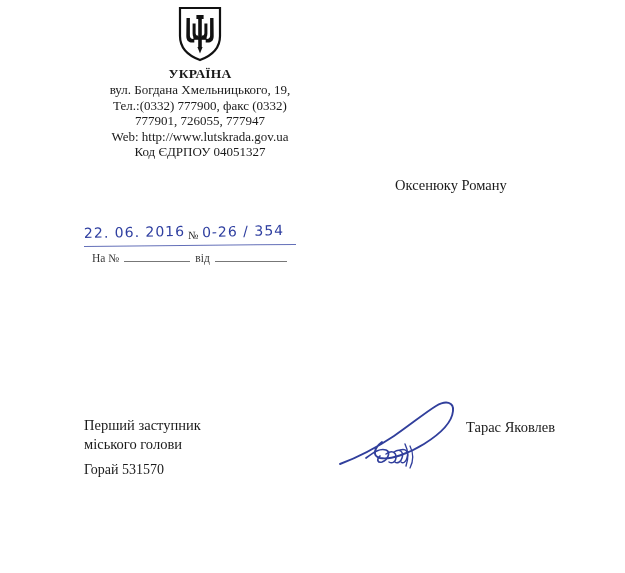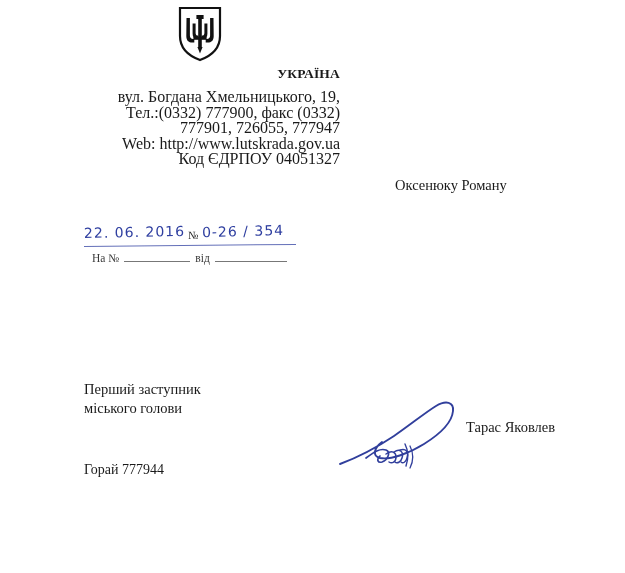--- a/index.html
+++ b/index.html
@@ -21,42 +21,42 @@
     inset: 0;
     background: #ffffff;
   }
 
   
   .letterhead {
     position: absolute;
     left: 60px;
     top: 6px;
     width: 280px;
-    text-align: right;
+    text-align: center;
   }
 
   .emblem {
     display: block;
     margin: 0 auto 4px auto;
     width: 44px;
     height: 56px;
   }
 
   .org-title {
     font-weight: bold;
     font-size: 13.5px;
     line-height: 15px;
     letter-spacing: 0.2px;
   }
   .org-title div { white-space: nowrap; }
 
   .contact {
-    font-size: 16px;
+    font-size: 13px;
     line-height: 15.6px;
-    margin-top: 8px;
+    margin-top: 1px;
   }
   .contact div { white-space: nowrap; }
 
   
   .reg-line {
     position: absolute;
     left: 84px;
     top: 224px;
     width: 210px;
     height: 24px;
@@ -141,21 +141,21 @@
     line-height: 23.5px;
     text-align: justify;
     text-indent: 44px;
     hyphens: none;
   }
 
   
   .sig-title {
     position: absolute;
     left: 84px;
-    top: 380px;
+    top: 416px;
     font-size: 14.5px;
     line-height: 19px;
   }
   .sig-title div { white-space: nowrap; }
 
   .sig-name {
     position: absolute;
     left: 466px;
     top: 419px;
     font-size: 14.5px;
@@ -254,15 +254,15 @@
       <path d="M50 62 C56 58 60 60 60 65 C60 70 56 72 53 70" stroke-width="1.5"></path>
       <path d="M58 60 C64 56 68 60 66 66 C65 70 61 72 59 70" stroke-width="1.5"></path>
       <path d="M64 58 C70 56 73 60 71 66 C70 70 67 72 65 70" stroke-width="1.4"></path>
       <path d="M69 52 C73 60 72 68 70 74" stroke-width="1.4"></path>
       <path d="M74 54 C78 62 77 70 74 76" stroke-width="1.3"></path>
     </g>
   </svg>
 
   <div class="sig-name">Тарас Яковлев</div>
 
-  <div class="executor">Горай 777944</div>
+  <div class="executor">Горай 531570</div>
 
 </div>
 
 </body></html>

